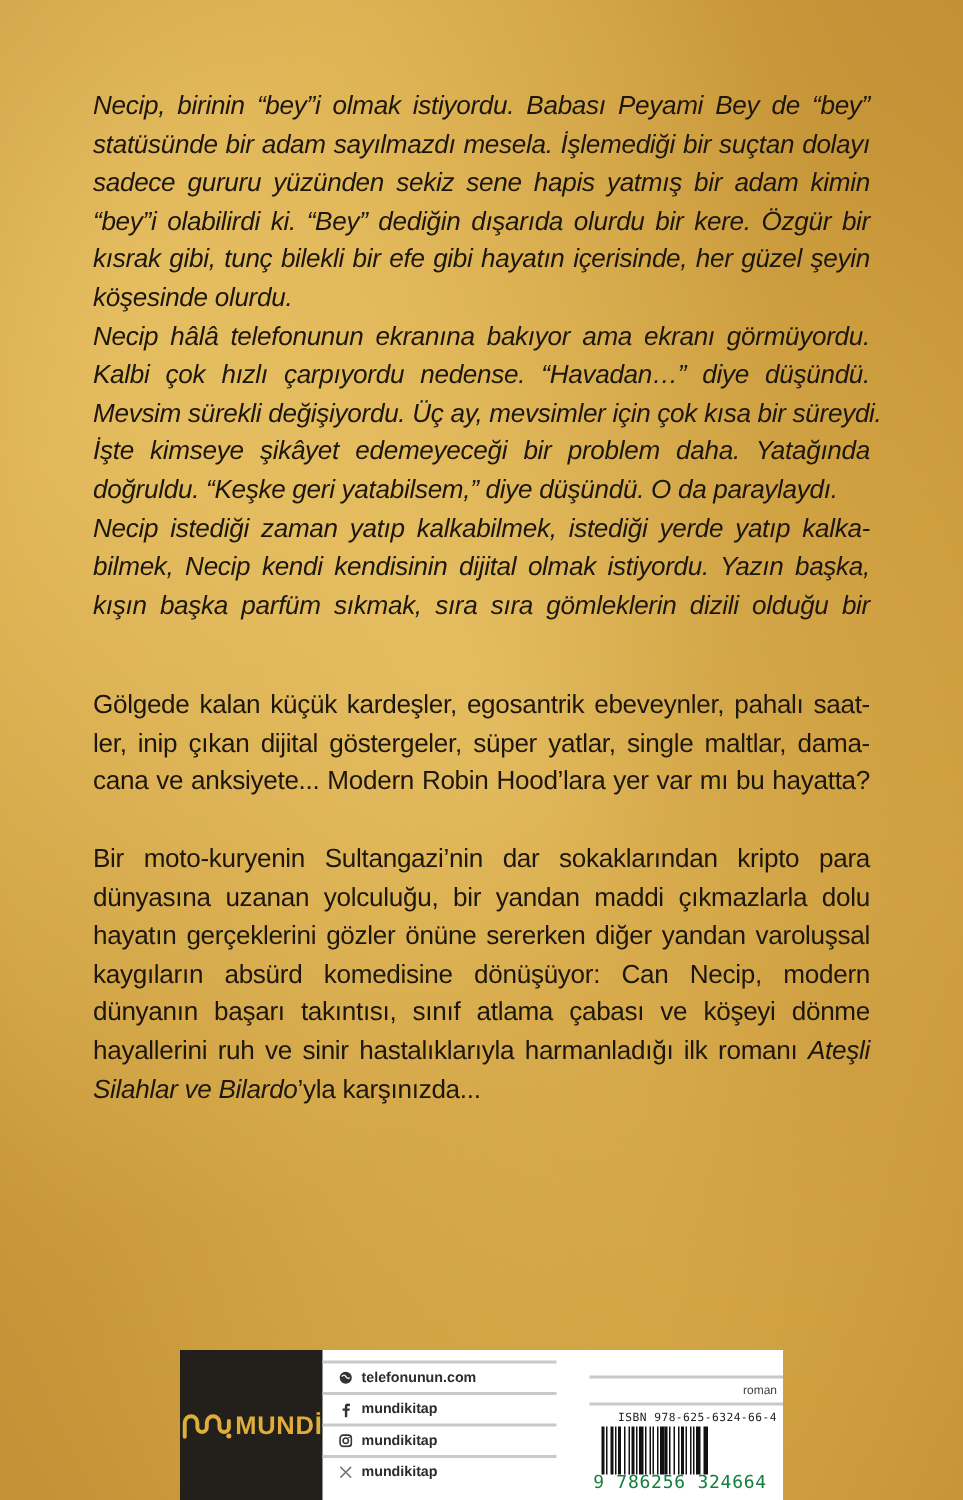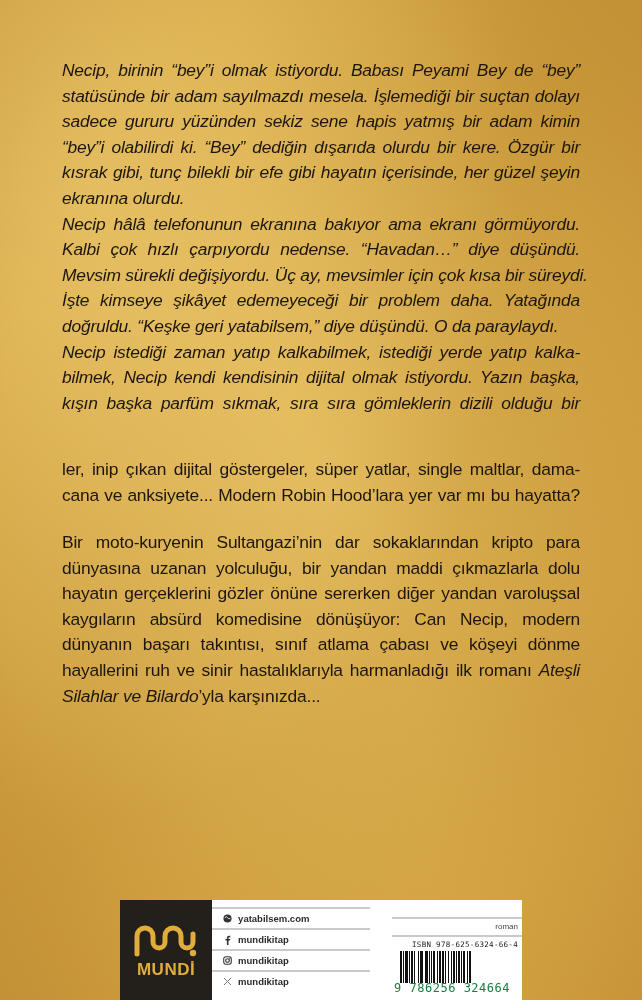--- a/index.html
+++ b/index.html
@@ -15,32 +15,32 @@
       color: #1c160c;
     }
     .back-cover { position: absolute; inset: 0; }
     .text-block {
       position: absolute; left: 62px; width: 518px;
       font-size: 17.4px; line-height: 25.6px; letter-spacing: -0.2px;
     }
     .italic { font-style: italic; }
     .para1 { top: 58px; }
     .para2 { top: 457px; }
-    .para3 { top: 530px; }
+    .para3 { top: 560px; }
     .line { display: block; white-space: nowrap; text-align-last: justify; text-align: justify; }
     .line.last { text-align-last: left; }
 
     
     .imprint {
       position: absolute; left: 120px; top: 900px; width: 402px; height: 100px;
       background: #ffffff; display: flex;
     }
     .logo {
       width: 95px; height: 100px; background: #231f1a;
-      display: flex; flex-direction: column; align-items: center; justify-content: center;
+      display: flex; flex-direction: row; align-items: center; justify-content: center;
     }
     .logo svg { display: block; }
     .logo-text {
       color: #e0ad3a; font-weight: bold; font-size: 17px; letter-spacing: 0.5px;
       margin-top: 2px;
     }
     .social {
       position: relative; width: 163px; padding-top: 7px; margin-left: 0;
     }
     .social-row {
@@ -79,32 +79,33 @@
 <body>
 
 <div class="back-cover">
 
   <div class="text-block para1 italic">
     <span class="line">Necip, birinin “bey”i olmak istiyordu. Babası Peyami Bey de “bey”</span>
     <span class="line">statüsünde bir adam sayılmazdı mesela. İşlemediği bir suçtan dolayı</span>
     <span class="line">sadece gururu yüzünden sekiz sene hapis yatmış bir adam kimin</span>
     <span class="line">“bey”i olabilirdi ki. “Bey” dediğin dışarıda olurdu bir kere. Özgür bir</span>
     <span class="line">kısrak gibi, tunç bilekli bir efe gibi hayatın içerisinde, her güzel şeyin</span>
-    <span class="line last">ekranına olurdu.</span>
+    <span class="line last">köşesinde olurdu.</span>
     <span class="line">Necip hâlâ telefonunun ekranına bakıyor ama ekranı görmüyordu.</span>
     <span class="line">Kalbi çok hızlı çarpıyordu nedense. “Havadan…” diye düşündü.</span>
     <span class="line">Mevsim sürekli değişiyordu. Üç ay, mevsimler için çok kısa bir süreydi.</span>
     <span class="line">İşte kimseye şikâyet edemeyeceği bir problem daha. Yatağında</span>
     <span class="line last">doğruldu. “Keşke geri yatabilsem,” diye düşündü. O da paraylaydı.</span>
     <span class="line">Necip istediği zaman yatıp kalkabilmek, istediği yerde yatıp kalka-</span>
     <span class="line">bilmek, Necip kendi kendisinin dijital olmak istiyordu. Yazın başka,</span>
     <span class="line">kışın başka parfüm sıkmak, sıra sıra gömleklerin dizili olduğu bir</span>
   </div>
 
   <div class="text-block para2">
+    <span class="line">Gölgede kalan küçük kardeşler, egosantrik ebeveynler, pahalı saat-</span>
     <span class="line">ler, inip çıkan dijital göstergeler, süper yatlar, single maltlar, dama-</span>
     <span class="line">cana ve anksiyete... Modern Robin Hood’lara yer var mı bu hayatta?</span>
   </div>
 
   <div class="text-block para3">
     <span class="line">Bir moto-kuryenin Sultangazi’nin dar sokaklarından kripto para</span>
     <span class="line">dünyasına uzanan yolculuğu, bir yandan maddi çıkmazlarla dolu</span>
     <span class="line">hayatın gerçeklerini gözler önüne sererken diğer yandan varoluşsal</span>
     <span class="line">kaygıların absürd komedisine dönüşüyor: Can Necip, modern</span>
     <span class="line">dünyanın başarı takıntısı, sınıf atlama çabası ve köşeyi dönme</span>
@@ -122,21 +123,21 @@
     </div>
 
     <div class="social">
       <div class="social-row">
         <span class="social-icon">
           <svg width="9" height="9" viewBox="0 0 10 10">
               <circle cx="5" cy="5" r="4.5" fill="#333"></circle>
               <path d="M2 4 Q4 2 5 4 Q6 6 8 5" stroke="#fff" stroke-width="1" fill="none"></path>
             </svg>
         </span>
-        <span>yatabilsem.com</span>
+        <span>telefonunun.com</span>
       </div>
       <div class="social-row">
         <span class="social-icon">
           <svg width="7" height="10" viewBox="0 0 7 10">
               <path d="M4.5 10 V5.5 H6 L6.2 4 H4.5 V3 Q4.5 2.3 5.3 2.3 H6.3 V0.8 Q5.6 0.7 4.9 0.7 Q2.9 0.7 2.9 2.8 V4 H1.4 V5.5 H2.9 V10 Z" fill="#333"></path>
             </svg>
         </span>
         <span>mundikitap</span>
       </div>
       <div class="social-row">

